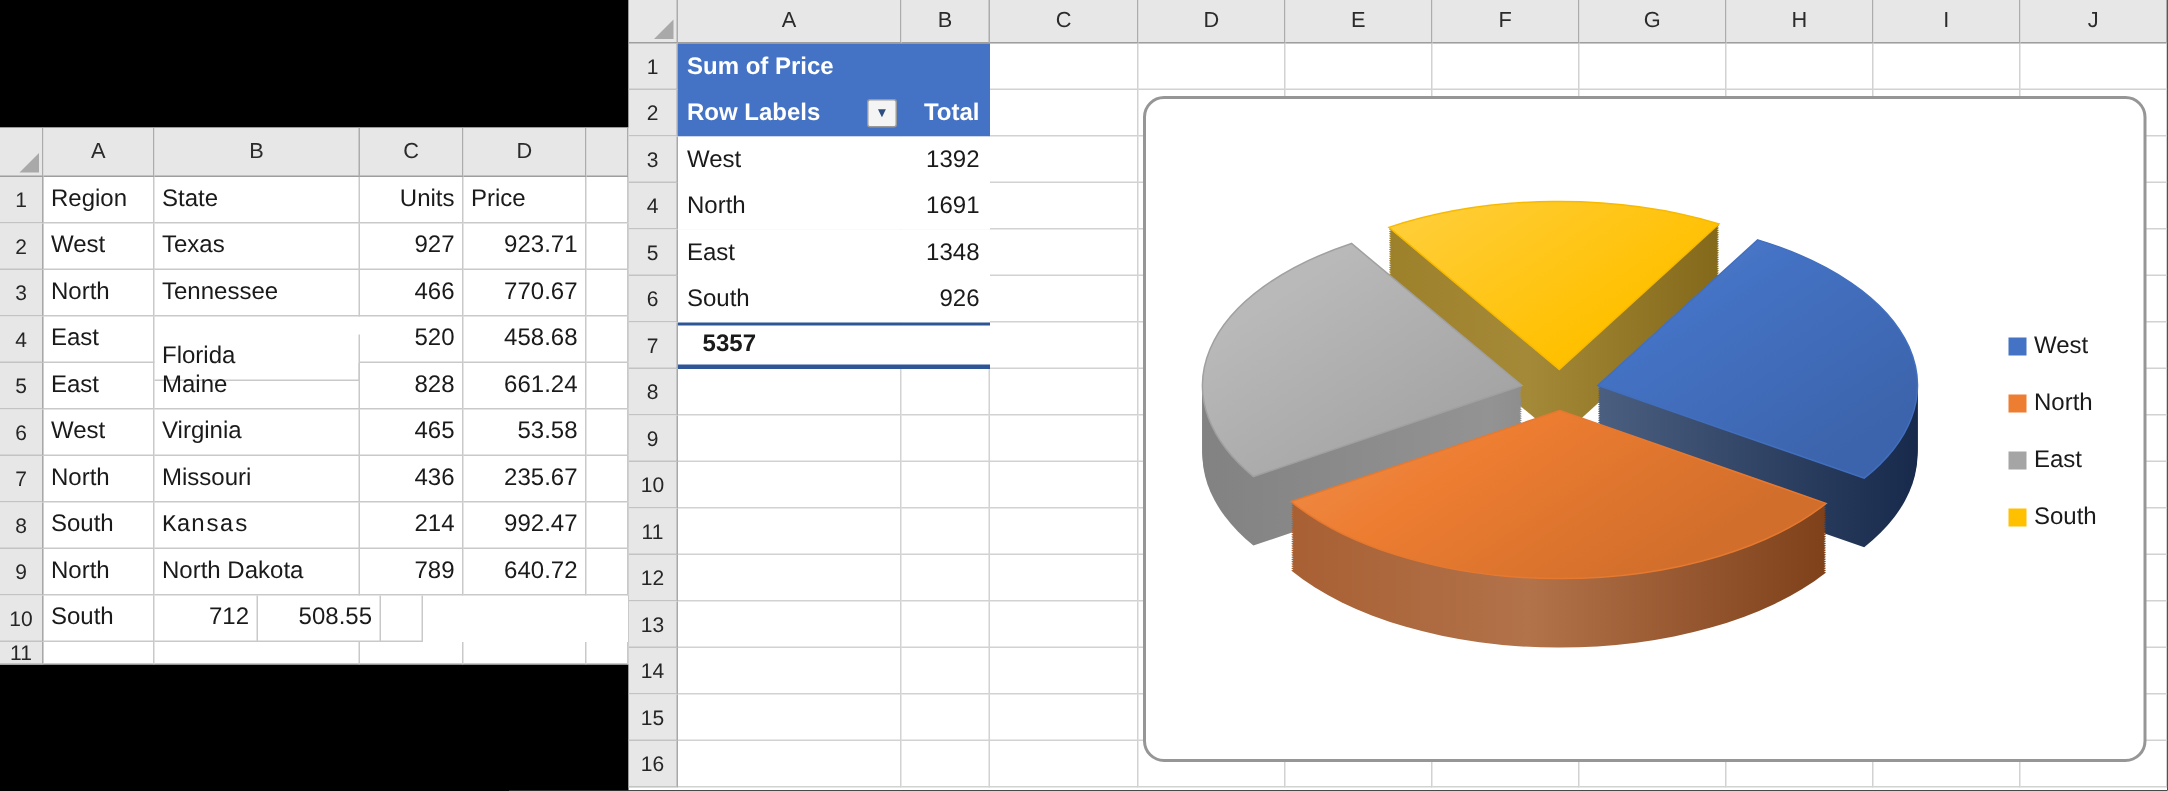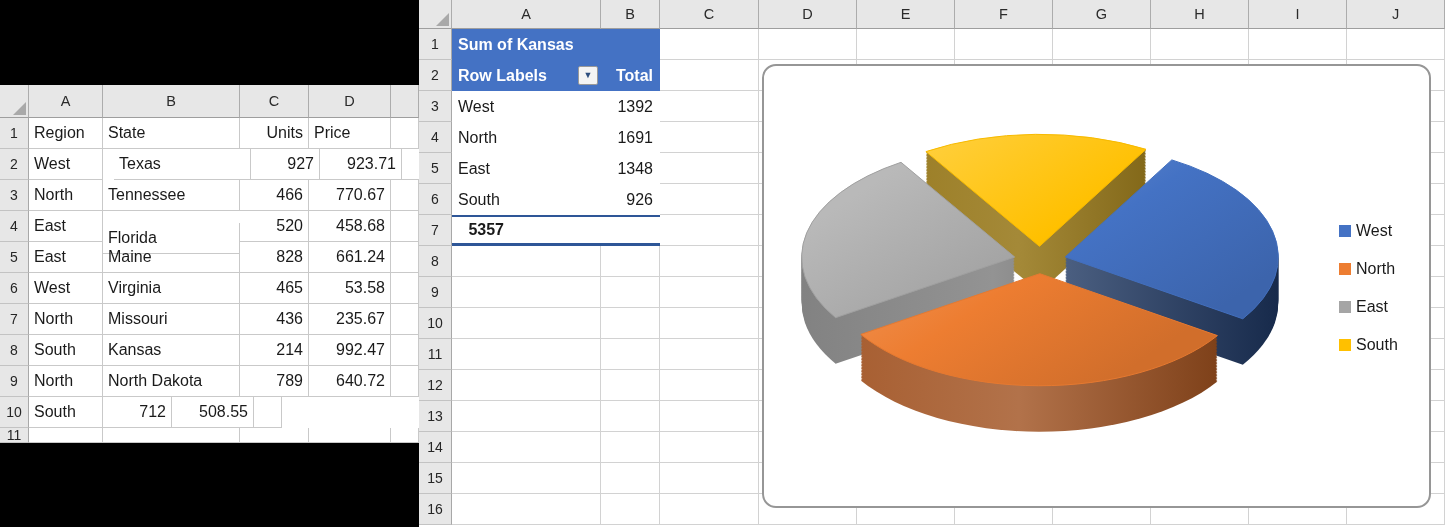--- a/index.html
+++ b/index.html
@@ -65,21 +65,21 @@
           <div class="rowhdr" style="width: 29px; height: 31px;">1</div>
           <div class="cell al" style="width: 74px; height: 31px;">Region</div>
           <div class="cell al" style="width: 137px; height: 31px;">State</div>
           <div class="cell ar" style="width: 69px; height: 31px;">Units</div>
           <div class="cell al" style="width: 82px; height: 31px;">Price</div>
           <div class="cell al" style="width: 28px; height: 31px;"></div>
         </div>
         <div class="grid-row" style="height: 31px;">
           <div class="rowhdr" style="width: 29px; height: 31px;">2</div>
           <div class="cell al" style="width: 74px; height: 31px;">West</div>
-          <div class="cell al" style="width: 137px; height: 31px; margin-left: 11px;">Texas</div>
+          <div class="cell al" style="width: 137px; height: 31px;">Texas</div>
           <div class="cell ar" style="width: 69px; height: 31px;">927</div>
           <div class="cell ar" style="width: 82px; height: 31px;">923.71</div>
           <div class="cell al" style="width: 28px; height: 31px;"></div>
         </div>
         <div class="grid-row" style="height: 31px;">
           <div class="rowhdr" style="width: 29px; height: 31px;">3</div>
           <div class="cell al" style="width: 74px; height: 31px;">North</div>
           <div class="cell al" style="width: 137px; height: 31px;">Tennessee</div>
           <div class="cell ar" style="width: 69px; height: 31px;">466</div>
           <div class="cell ar" style="width: 82px; height: 31px;">770.67</div>
@@ -113,21 +113,21 @@
           <div class="rowhdr" style="width: 29px; height: 31px;">7</div>
           <div class="cell al" style="width: 74px; height: 31px;">North</div>
           <div class="cell al" style="width: 137px; height: 31px;">Missouri</div>
           <div class="cell ar" style="width: 69px; height: 31px;">436</div>
           <div class="cell ar" style="width: 82px; height: 31px;">235.67</div>
           <div class="cell al" style="width: 28px; height: 31px;"></div>
         </div>
         <div class="grid-row" style="height: 31px;">
           <div class="rowhdr" style="width: 29px; height: 31px;">8</div>
           <div class="cell al" style="width: 74px; height: 31px;">South</div>
-          <div class="cell al" style="width: 137px; height: 31px;">Kansas</div>
+          <div class="cell al" style="width: 137px; height: 31px; font-family: Liberation Mono, monospace;">Kansas</div>
           <div class="cell ar" style="width: 69px; height: 31px;">214</div>
           <div class="cell ar" style="width: 82px; height: 31px;">992.47</div>
           <div class="cell al" style="width: 28px; height: 31px;"></div>
         </div>
         <div class="grid-row" style="height: 31px;">
           <div class="rowhdr" style="width: 29px; height: 31px;">9</div>
           <div class="cell al" style="width: 74px; height: 31px;">North</div>
           <div class="cell al" style="width: 137px; height: 31px;">North Dakota</div>
           <div class="cell ar" style="width: 69px; height: 31px;">789</div>
           <div class="cell ar" style="width: 82px; height: 31px;">640.72</div>
@@ -373,21 +373,21 @@
           <div class="cell" style="width: 98px; height: 31px;"></div>
           <div class="cell" style="width: 98px; height: 31px;"></div>
           <div class="cell" style="width: 98px; height: 31px;"></div>
           <div class="cell" style="width: 98px; height: 31px;"></div>
           <div class="cell" style="width: 98px; height: 31px;"></div>
         </div>
       </div>
 
     <div class="pivot">
       <div class="p-row p-hdr" style="background: rgb(68, 114, 196); color: rgb(255, 255, 255);">
-        <div class="p-title">Sum of Kansas</div>
+        <div class="p-title">Sum of Price</div>
       </div>
       <div class="p-row p-hdr" style="background: rgb(68, 114, 196); color: rgb(255, 255, 255);">
         <div class="p-a">
           <span>Row Labels</span>
           <span class="dd">
             <span class="dd-arrow">▼</span>
           </span>
         </div>
         <div class="p-b">Total</div>
       </div>

